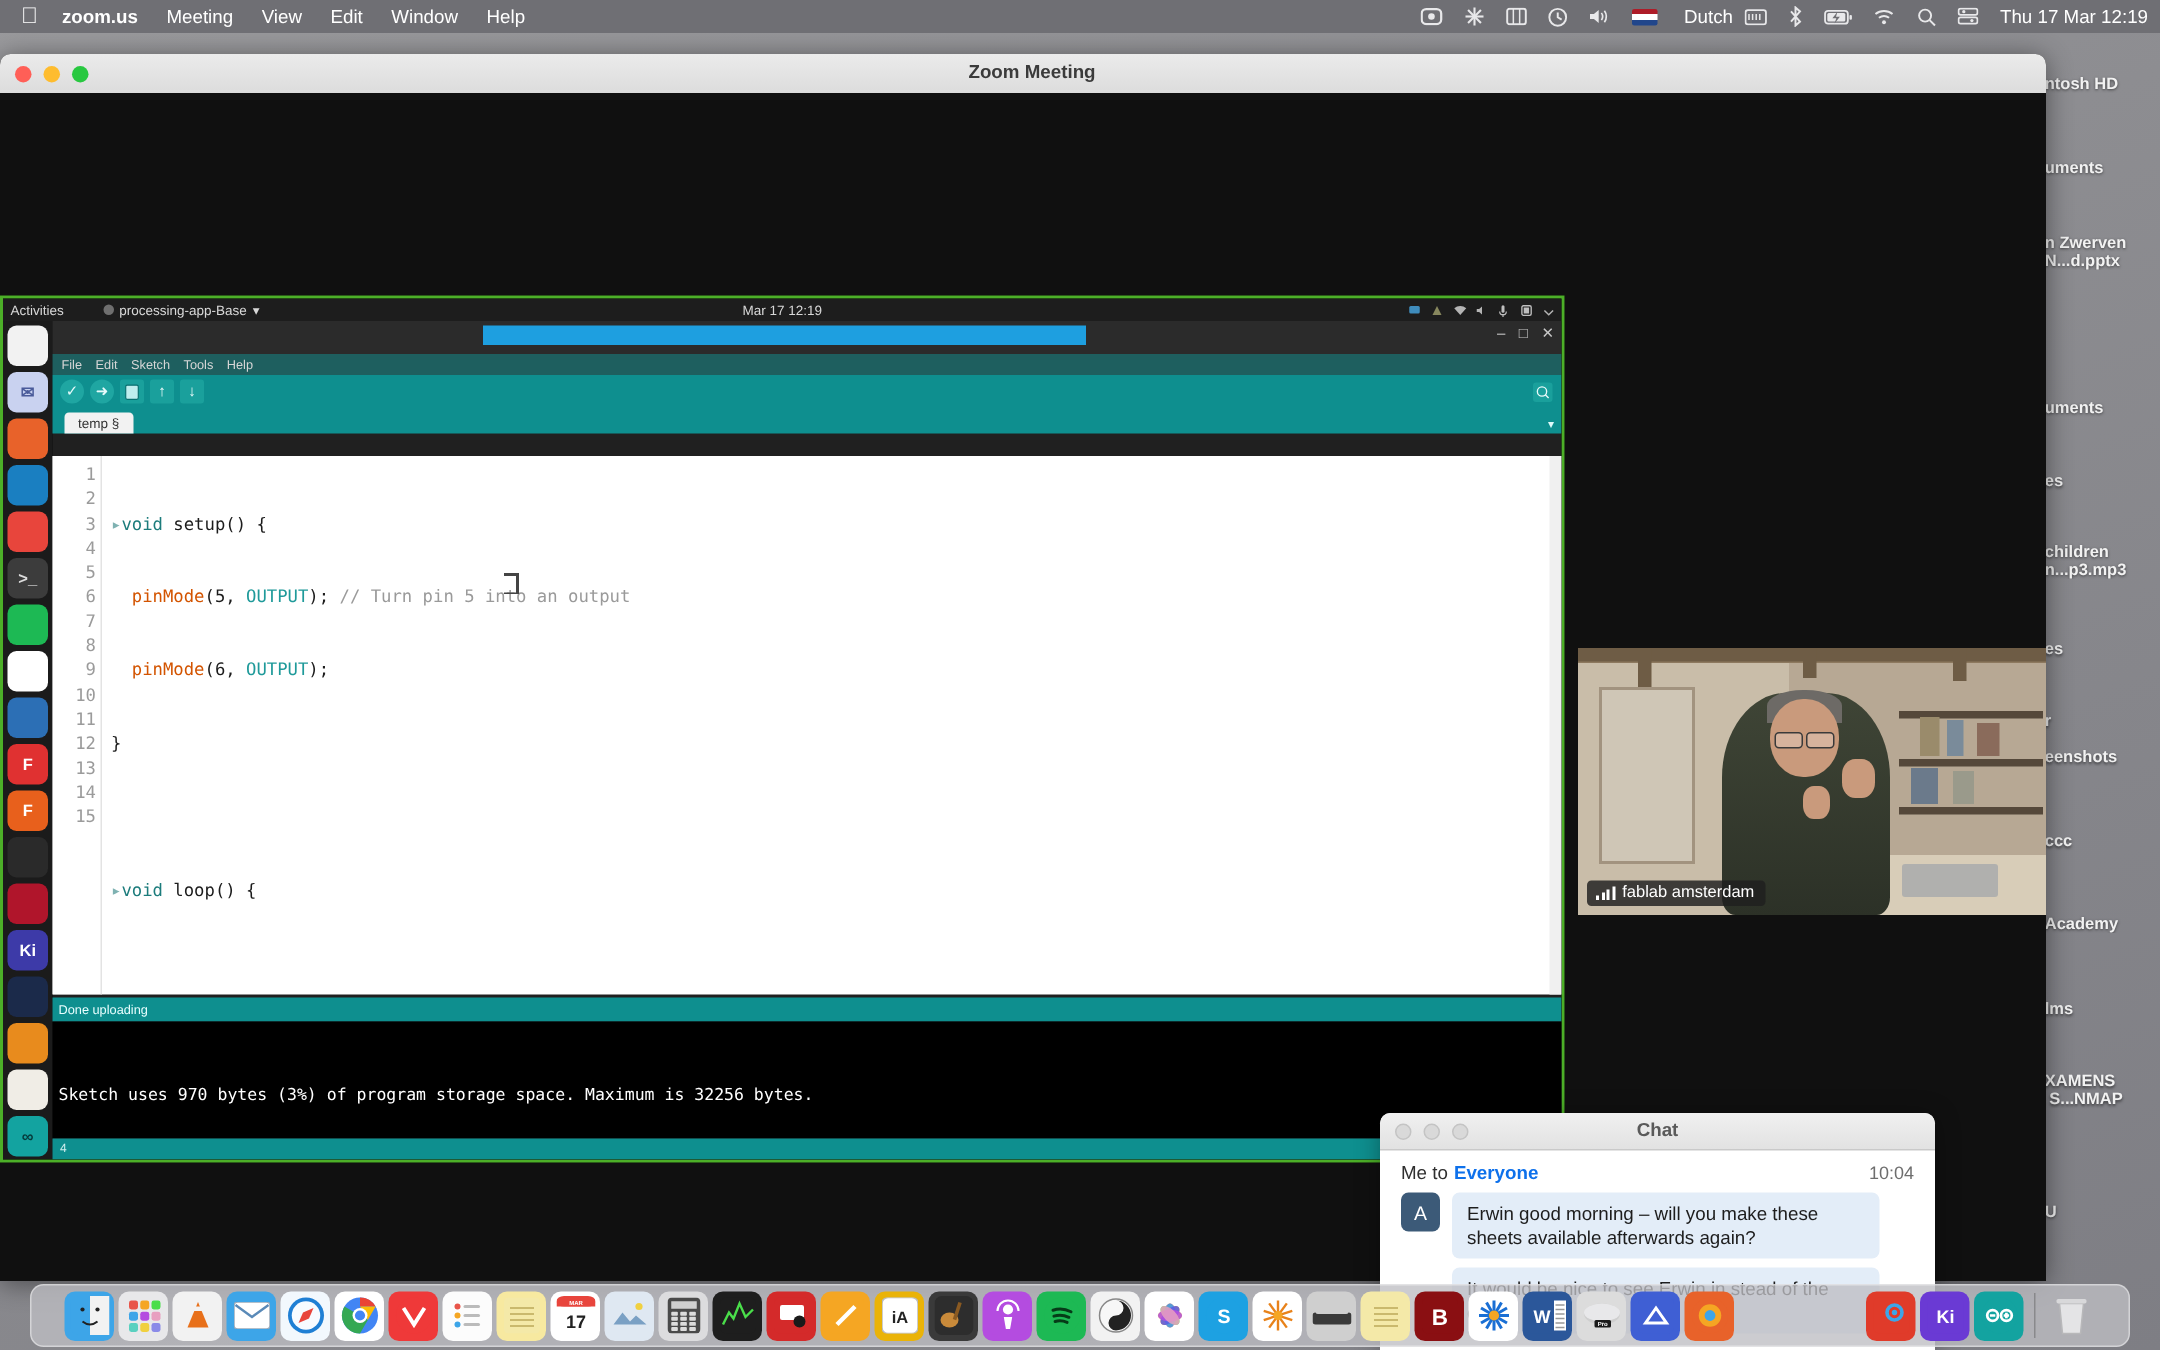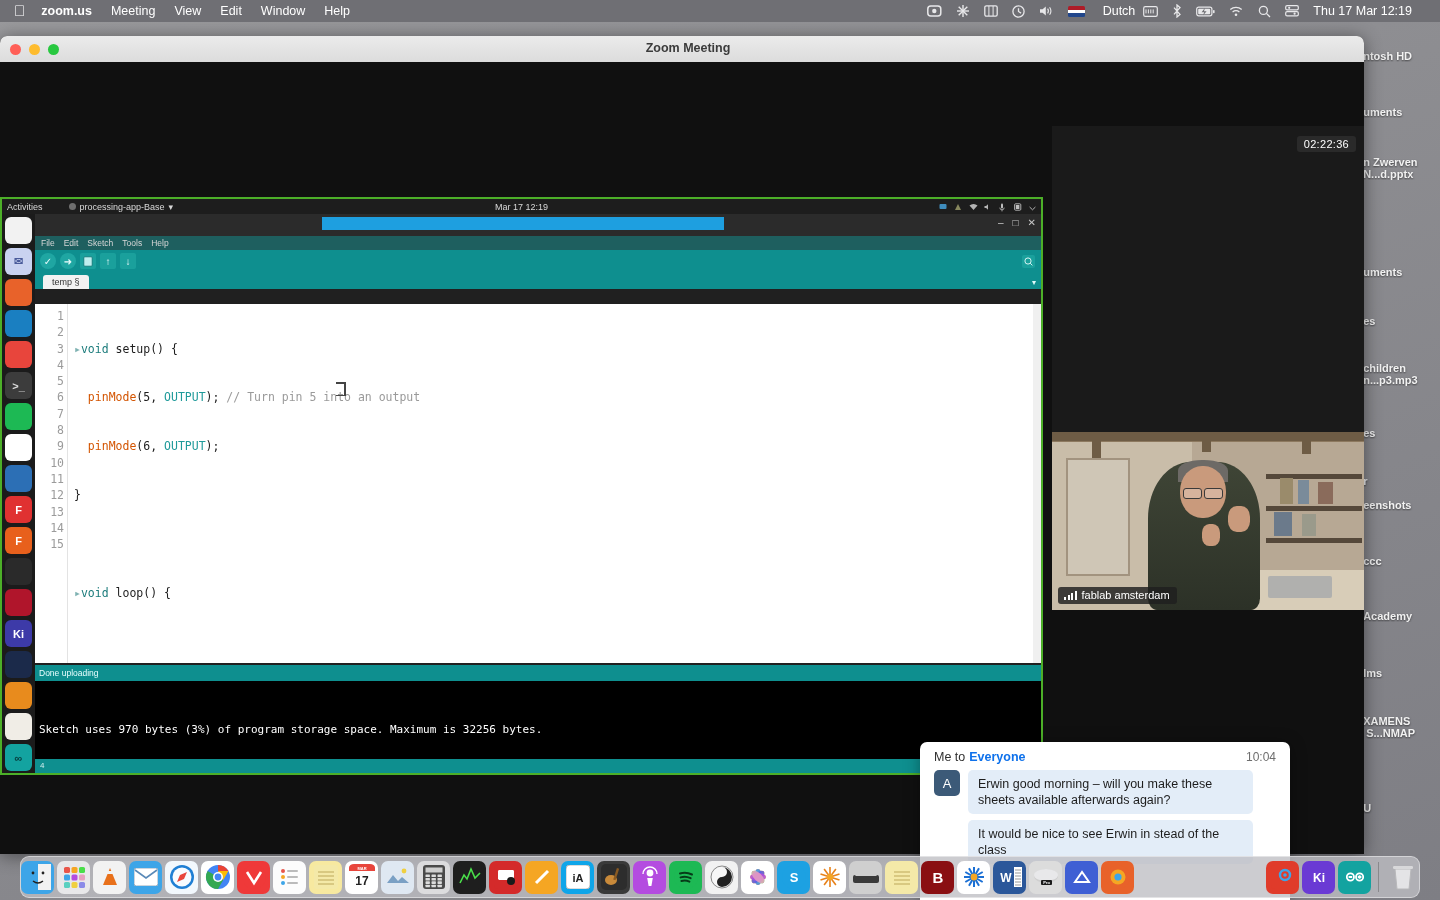--- a/index.html
+++ b/index.html
@@ -22,21 +22,21 @@
   #menubar{position:absolute;left:0;top:0;width:1440px;height:22px;
     background:#6f6f74;display:flex;align-items:center;
     color:#fff;font-size:12.5px;z-index:60;}
   #menubar .apple{margin:0 16px 0 14px;font-size:15px;line-height:14px;}
   #menubar .mi{margin-right:19px;}
   #menubar .mi.bold{font-weight:bold;}
   #menubar .spacer{flex:1;}
   #menubar .ri{margin-left:0;margin-right:14px;display:flex;align-items:center;}
   .mb-flag{width:17px;height:11px;border-radius:1.5px;overflow:hidden;
      background:linear-gradient(#ae1c28 0 33.3%,#fff 33.3% 66.6%,#21468b 66.6% 100%);}
-  #menubar .clock{margin-right:28px;font-size:12.5px;}
+  #menubar .clock{margin-right:8px;font-size:12.5px;}
   #menubar .lang{margin-right:8px;margin-left:4px;font-size:12.5px;}
 
   
   #zoomwin{position:absolute;left:0;top:36px;width:1364px;height:818px;
     background:#1a1a1a;border-radius:7px 7px 0 0;overflow:hidden;z-index:10;
     box-shadow:0 2px 18px rgba(0,0,0,.45);}
   #zoomtitle{height:26px;background:linear-gradient(#ebebeb,#dcdcdc);
     border-bottom:1px solid #b9b9b9;position:relative;}
   #zoomtitle .tl{position:absolute;top:8px;width:11px;height:11px;border-radius:50%;}
   #zoomtitle .tl.r{left:10px;background:#ff5f57;}
@@ -159,21 +159,21 @@
   .chat-row{display:flex;align-items:flex-start;margin-top:6px;gap:8px;}
   .avatar{width:26px;height:26px;border-radius:5px;background:#3c5a78;color:#fff;
      font-size:13px;display:flex;align-items:center;justify-content:center;flex:0 0 auto;}
   .bubble{background:#e3edf8;border-radius:5px;padding:6px 10px;font-size:12.5px;
      color:#1d1d1d;line-height:16px;max-width:265px;}
   .chat-row.indent{margin-left:34px;}
 
   
   #dock{position:absolute;left:20px;bottom:2px;width:1400px;height:42px;
      background:rgba(190,190,195,.78);border:1px solid rgba(255,255,255,.45);
-     border-radius:9px;display:flex;align-items:center;padding:0 0;
+     border-radius:9px;display:flex;align-items:center;padding:0 22px;
      box-sizing:border-box;z-index:50;gap:3px;}
   .dk{width:33px;height:33px;border-radius:7px;display:flex;align-items:center;
      justify-content:center;font-size:13px;color:#fff;font-weight:bold;position:relative;
      flex:0 0 auto;overflow:hidden;}
   .dk.run:after{content:"";position:absolute;bottom:-6px;left:50%;transform:translateX(-50%);
      width:3px;height:3px;border-radius:50%;background:#4a4a4a;}
   .dksep{width:1px;height:30px;background:rgba(90,90,90,.45);margin:0 4px;flex:0 0 auto;}
   .dock-spacer{flex:1 1 auto;}
 </style>
 </head>
@@ -478,23 +478,20 @@
 
         <div id="ide-status">Done uploading</div>
         <div id="ide-console">
           <div>Sketch uses 970 bytes (3%) of program storage space. Maximum is 32256 bytes.</div>
           <div>Global variables use 9 bytes (0%) of dynamic memory, leaving 2039 bytes for local variables. Maximum is 2048 bytes.</div>
         </div>
         <div id="ide-bottombar">4</div>
       </div>
     </div>
 
-    <div id="vid-top">
-      <div id="vid-timer">02:22:36</div>
-    </div>
 
     <div id="vid-cam">
       <div class="scene">
         <div class="beam" style="left:0;top:0;width:312px;height:9px;"></div>
         <div class="beam" style="left:40px;top:0;width:9px;height:26px;"></div>
         <div class="beam" style="left:150px;top:0;width:9px;height:20px;"></div>
         <div class="beam" style="left:250px;top:0;width:9px;height:22px;"></div>
         <div class="door"></div>
         <div class="shelf" style="left:214px;top:42px;width:96px;height:5px;"></div>
         <div class="shelf" style="left:214px;top:74px;width:96px;height:5px;"></div>
@@ -521,20 +518,26 @@
             <i style="height:7px"></i>
             <i style="height:9px"></i>
           </span>
         <span>fablab amsterdam</span>
       </div>
     </div>
   </div>
 </div>
 
 <div id="chat">
+  <div id="chat-title">
+    <span class="tl" style="left:10px"></span>
+    <span class="tl" style="left:29px"></span>
+    <span class="tl" style="left:48px"></span>
+    <span class="t">Chat</span>
+  </div>
   <div id="chat-body">
     <div class="chat-meta">
       <span>Me to</span>
       <span class="to">Everyone</span>
       <span class="time">10:04</span>
     </div>
     <div class="chat-row">
       <div class="avatar">A</div>
       <div class="bubble">Erwin good morning – will you make these sheets available afterwards again?</div>
     </div>
@@ -674,21 +677,21 @@
         <rect x="4" y="5" width="16" height="10" rx="1.4" fill="#fff"></rect>
         <circle cx="17" cy="16" r="4" fill="#1a1a1a"></circle>
       </svg>
     </div>
     <div class="dk" style="background: rgb(245, 166, 35); color: rgb(255, 255, 255);">
       <svg width="24" height="24" viewBox="0 0 24 24">
         <rect width="24" height="24" rx="4" fill="#f5a623"></rect>
         <path d="M6 18L18 6" stroke="#fff" stroke-width="3"></path>
       </svg>
     </div>
-    <div class="dk" style="background: #0ea5e9; color: rgb(34, 34, 34);">
+    <div class="dk" style="background: #eab308; color: rgb(34, 34, 34);">
       <svg width="24" height="24" viewBox="0 0 24 24">
         <rect width="24" height="24" rx="4" fill="#fff" stroke="#bbb"></rect>
         <text x="12" y="17" font-size="11" font-weight="bold" font-family="Liberation Sans" text-anchor="middle" fill="#222">iA</text>
       </svg>
     </div>
     <div class="dk" style="background: rgb(58, 58, 58); color: rgb(201, 138, 58);">
       <svg width="26" height="26" viewBox="0 0 26 26">
         <rect width="26" height="26" rx="5" fill="#2d2d2d"></rect>
         <ellipse cx="10" cy="16" rx="6" ry="5" fill="#c98a3a"></ellipse>
         <rect x="14" y="4" width="2.4" height="12" fill="#8a5a22" transform="rotate(18 15 10)"></rect>

